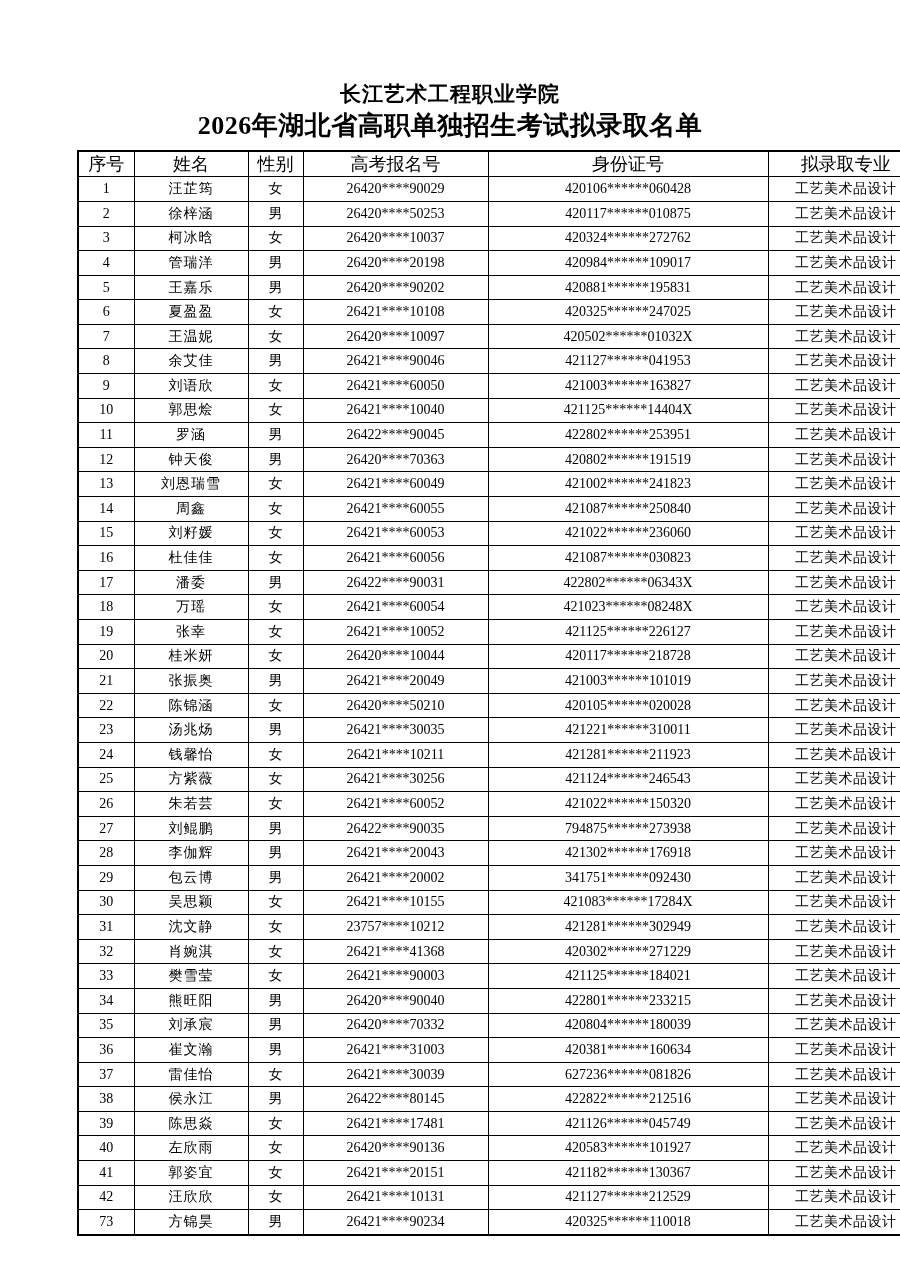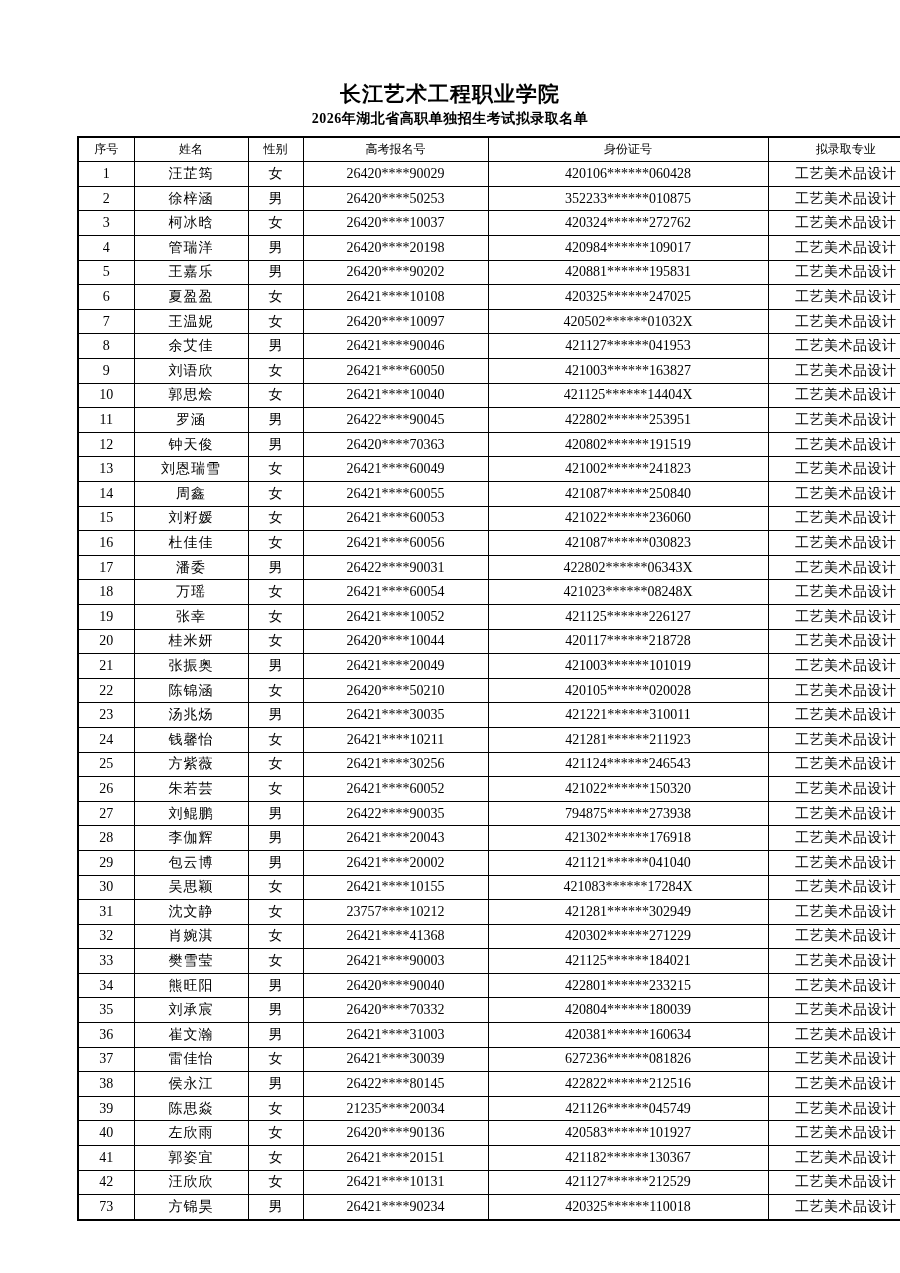--- a/index.html
+++ b/index.html
@@ -26,21 +26,21 @@
     text-align: center;
   }
   .title-line1 {
     font-size: 21px;
     font-weight: bold;
     letter-spacing: 1px;
     line-height: 1.22;
     font-family: "Liberation Serif", "DejaVu Serif", serif;
   }
   .title-line2 {
-    font-size: 14px;
+    font-size: 26px;
     font-weight: bold;
     letter-spacing: 0.5px;
     line-height: 1.22;
     margin-top: 2px;
     font-family: "Liberation Serif", "DejaVu Serif", serif;
   }
   .table-wrap {
     margin: 9px auto 0 auto;
     width: 746px;
   }
@@ -56,21 +56,21 @@
     vertical-align: middle;
     height: 23.6px;
     padding: 0 1px;
     font-weight: normal;
     font-size: 14px;
     font-family: "Liberation Serif", "DejaVu Serif", serif;
     white-space: nowrap;
     overflow: hidden;
   }
   table.roster thead td {
-    font-size: 12px;
+    font-size: 18px;
   }
   col.c-idx { width: 56px; }
   col.c-name { width: 114px; }
   col.c-gender { width: 55px; }
   col.c-exam { width: 185px; }
   col.c-id { width: 280px; }
   col.c-major { width: 156px; }
 
   td.cell-idx { font-family: "Liberation Serif", "DejaVu Serif", serif; }
   td.cell-exam, td.cell-id {
@@ -117,21 +117,21 @@
             <td class="cell-gender">女</td>
             <td class="cell-exam">26420****90029</td>
             <td class="cell-id">420106******060428</td>
             <td class="cell-major">工艺美术品设计</td>
           </tr>
           <tr>
             <td class="cell-idx">2</td>
             <td class="cell-name">徐梓涵</td>
             <td class="cell-gender">男</td>
             <td class="cell-exam">26420****50253</td>
-            <td class="cell-id">352233******010875</td>
+            <td class="cell-id">420117******010875</td>
             <td class="cell-major">工艺美术品设计</td>
           </tr>
           <tr>
             <td class="cell-idx">3</td>
             <td class="cell-name">柯冰晗</td>
             <td class="cell-gender">女</td>
             <td class="cell-exam">26420****10037</td>
             <td class="cell-id">420324******272762</td>
             <td class="cell-major">工艺美术品设计</td>
           </tr>
@@ -333,21 +333,21 @@
             <td class="cell-gender">男</td>
             <td class="cell-exam">26421****20043</td>
             <td class="cell-id">421302******176918</td>
             <td class="cell-major">工艺美术品设计</td>
           </tr>
           <tr>
             <td class="cell-idx">29</td>
             <td class="cell-name">包云博</td>
             <td class="cell-gender">男</td>
             <td class="cell-exam">26421****20002</td>
-            <td class="cell-id">421121******041040</td>
+            <td class="cell-id">341751******092430</td>
             <td class="cell-major">工艺美术品设计</td>
           </tr>
           <tr>
             <td class="cell-idx">30</td>
             <td class="cell-name">吴思颖</td>
             <td class="cell-gender">女</td>
             <td class="cell-exam">26421****10155</td>
             <td class="cell-id">421083******17284X</td>
             <td class="cell-major">工艺美术品设计</td>
           </tr>
@@ -412,21 +412,21 @@
             <td class="cell-name">侯永江</td>
             <td class="cell-gender">男</td>
             <td class="cell-exam">26422****80145</td>
             <td class="cell-id">422822******212516</td>
             <td class="cell-major">工艺美术品设计</td>
           </tr>
           <tr>
             <td class="cell-idx">39</td>
             <td class="cell-name">陈思焱</td>
             <td class="cell-gender">女</td>
-            <td class="cell-exam">21235****20034</td>
+            <td class="cell-exam">26421****17481</td>
             <td class="cell-id">421126******045749</td>
             <td class="cell-major">工艺美术品设计</td>
           </tr>
           <tr>
             <td class="cell-idx">40</td>
             <td class="cell-name">左欣雨</td>
             <td class="cell-gender">女</td>
             <td class="cell-exam">26420****90136</td>
             <td class="cell-id">420583******101927</td>
             <td class="cell-major">工艺美术品设计</td>

